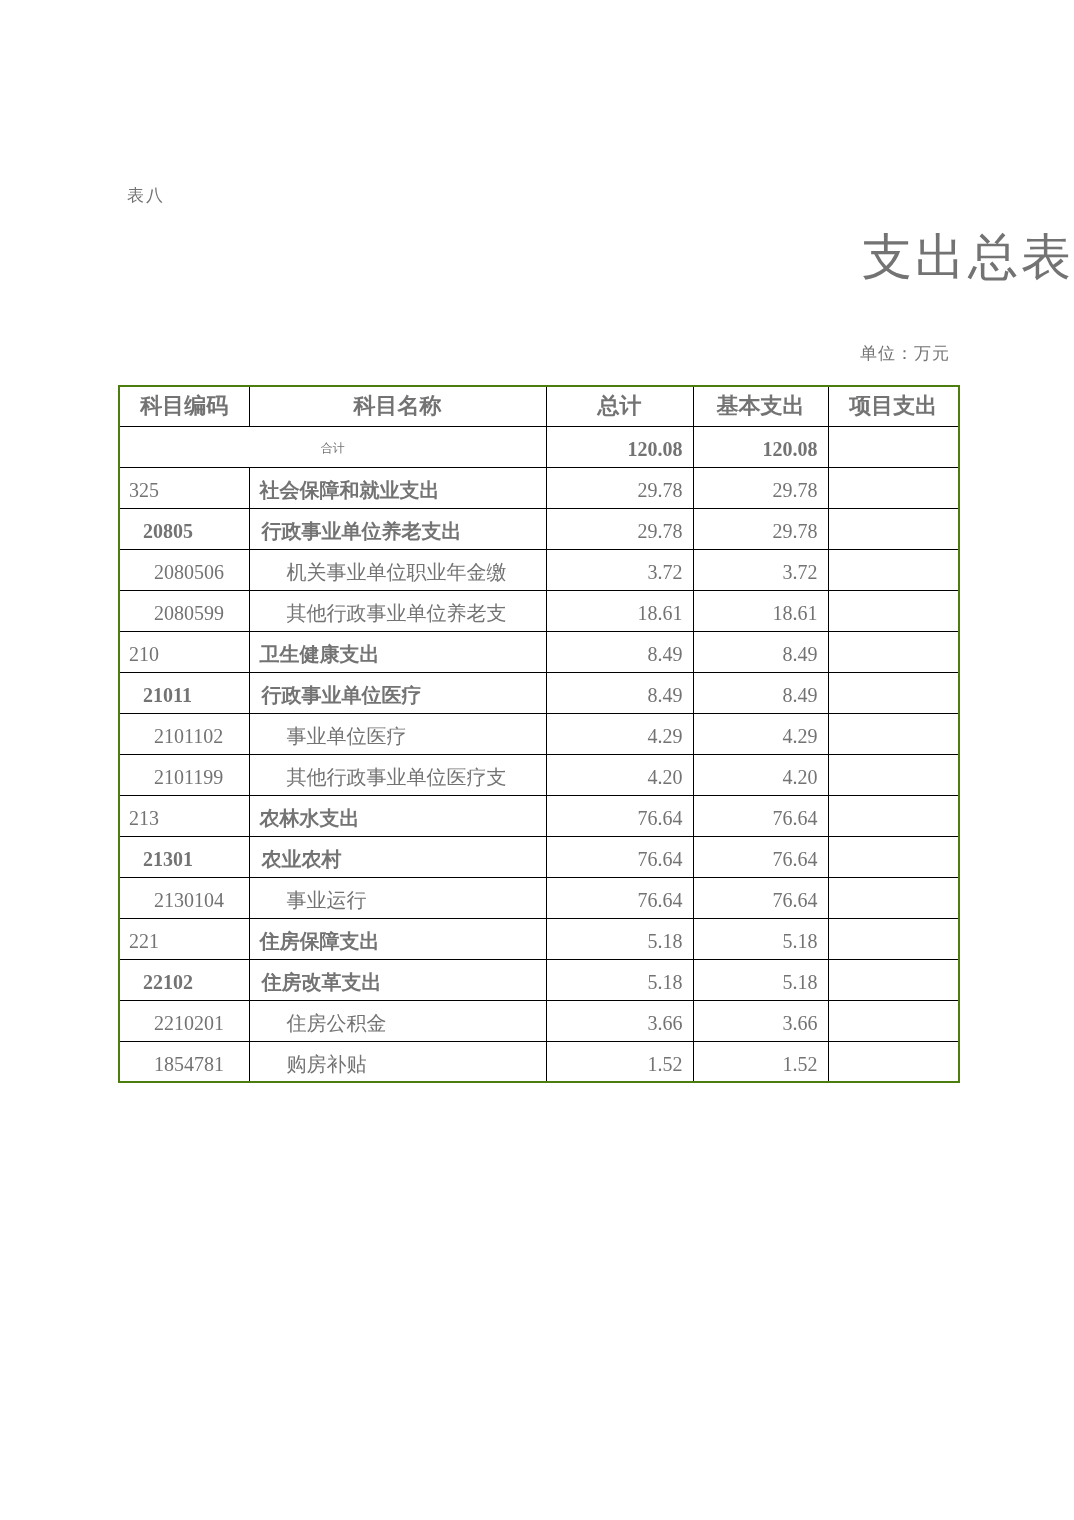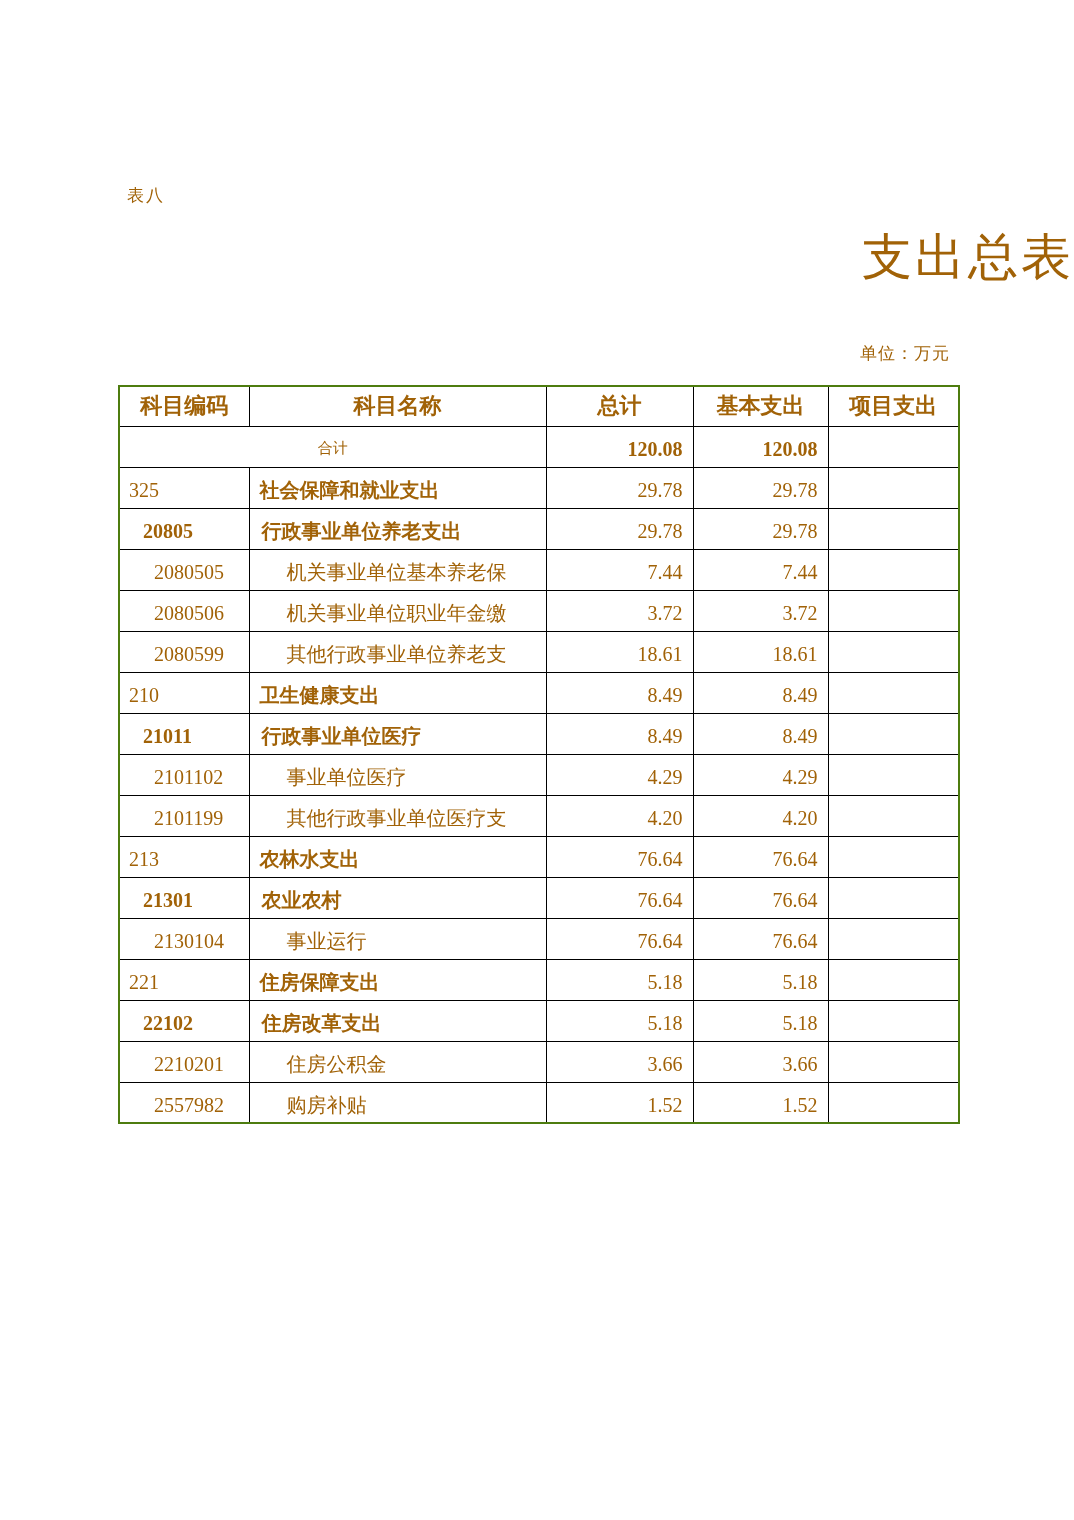--- a/index.html
+++ b/index.html
@@ -3,21 +3,21 @@
 <meta charset="utf-8">
 <style>
   * { margin: 0; padding: 0; box-sizing: border-box; }
   html, body { background: #888; }
   .page {
     position: relative;
     width: 1074px;
     height: 1520px;
     margin: 0 auto;
     background: #ffffff;
-    color: #a16207;
+    color: #737373;
     font-family: "Liberation Serif", "DejaVu Serif", serif;
     overflow: hidden;
   }
   .form-label {
     position: absolute;
     left: 127px;
     top: 184px;
     font-size: 17px;
     letter-spacing: 2px;
   }
@@ -68,21 +68,21 @@
   }
   td.num {
     font-size: 20px;
     text-align: right;
     padding-right: 10px;
     vertical-align: top;
     padding-top: 11px;
   }
   tr.total-row td.merged {
     text-align: center;
-    font-size: 15px;
+    font-size: 12px;
     vertical-align: middle;
     padding-top: 4px;
   }
   tr.total-row td.num { font-weight: bold; }
   td.code.lvl0 { padding-left: 9px; }
   td.code.lvl1 { padding-left: 23px; font-weight: bold; }
   td.code.lvl2 { padding-left: 34px; }
   td.name.nlvl0 { padding-left: 10px; font-weight: bold; }
   td.name.nlvl1 { padding-left: 12px; font-weight: bold; }
   td.name.nlvl2 { padding-left: 37px; }
@@ -132,27 +132,20 @@
     </tr>
 
     <tr>
       <td class="code lvl1">20805</td>
       <td class="name nlvl1">行政事业单位养老支出</td>
       <td class="num">29.78</td>
       <td class="num">29.78</td>
       <td class="num"></td>
     </tr>
 
-    <tr>
-      <td class="code lvl2">2080505</td>
-      <td class="name nlvl2">机关事业单位基本养老保</td>
-      <td class="num">7.44</td>
-      <td class="num">7.44</td>
-      <td class="num"></td>
-    </tr>
 
     <tr>
       <td class="code lvl2">2080506</td>
       <td class="name nlvl2">机关事业单位职业年金缴</td>
       <td class="num">3.72</td>
       <td class="num">3.72</td>
       <td class="num"></td>
     </tr>
 
     <tr>
@@ -237,21 +230,21 @@
 
     <tr>
       <td class="code lvl2">2210201</td>
       <td class="name nlvl2">住房公积金</td>
       <td class="num">3.66</td>
       <td class="num">3.66</td>
       <td class="num"></td>
     </tr>
 
     <tr>
-      <td class="code lvl2">2557982</td>
+      <td class="code lvl2">1854781</td>
       <td class="name nlvl2">购房补贴</td>
       <td class="num">1.52</td>
       <td class="num">1.52</td>
       <td class="num"></td>
     </tr>
   </tbody>
   </table>
 
 </div>
 

